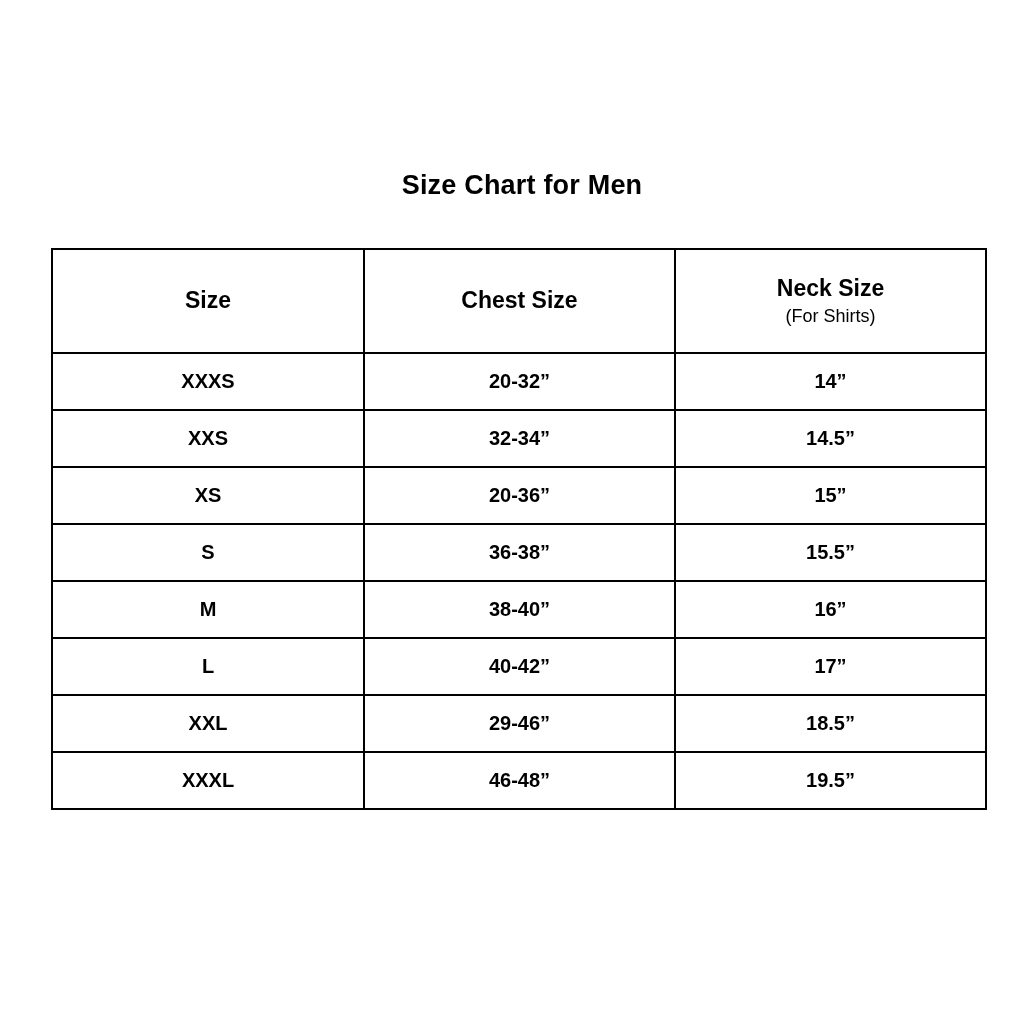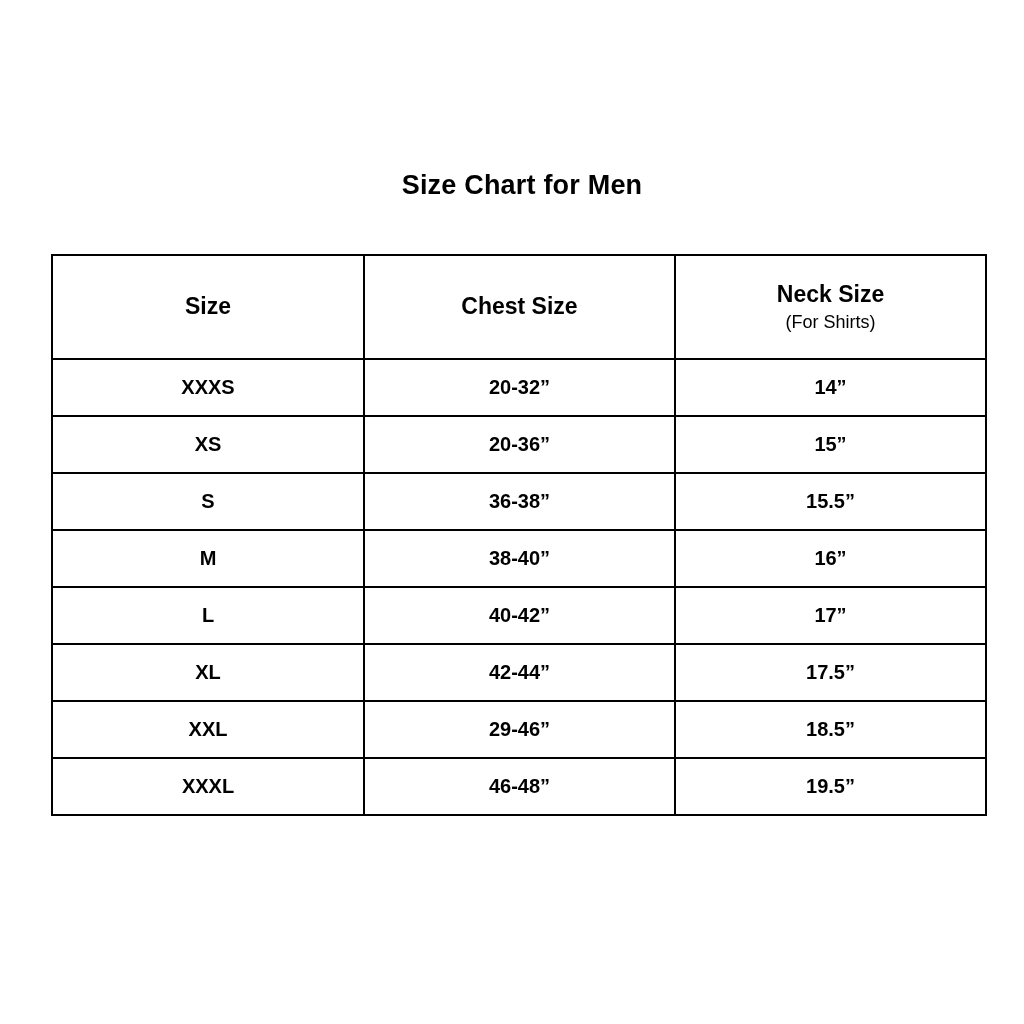--- a/index.html
+++ b/index.html
@@ -25,21 +25,21 @@
     top: 170px;
     left: 10px;
     width: 1024px;
     text-align: center;
     font-size: 27px;
     font-weight: bold;
     letter-spacing: 0.2px;
   }
   .table-wrap {
     position: absolute;
-    top: 254px;
+    top: 248px;
     left: 51px;
     width: 922px;
   }
   table.size-table {
     border-collapse: collapse;
     width: 922px;
     table-layout: fixed;
   }
   table.size-table th,
   table.size-table td {
@@ -91,45 +91,45 @@
           </th>
         </tr>
       </thead>
       <tbody>
         <tr>
           <td>XXXS</td>
           <td>20-32”</td>
           <td>14”</td>
         </tr>
         <tr>
+          <td>XXS</td>
+          <td>32-34”</td>
+          <td>14.5”</td>
+        </tr>
+        <tr>
           <td>XS</td>
           <td>20-36”</td>
           <td>15”</td>
         </tr>
         <tr>
           <td>S</td>
           <td>36-38”</td>
           <td>15.5”</td>
         </tr>
         <tr>
           <td>M</td>
           <td>38-40”</td>
           <td>16”</td>
         </tr>
         <tr>
           <td>L</td>
           <td>40-42”</td>
           <td>17”</td>
         </tr>
         <tr>
-          <td>XL</td>
-          <td>42-44”</td>
-          <td>17.5”</td>
-        </tr>
-        <tr>
           <td>XXL</td>
           <td>29-46”</td>
           <td>18.5”</td>
         </tr>
         <tr>
           <td>XXXL</td>
           <td>46-48”</td>
           <td>19.5”</td>
         </tr>
       </tbody>

